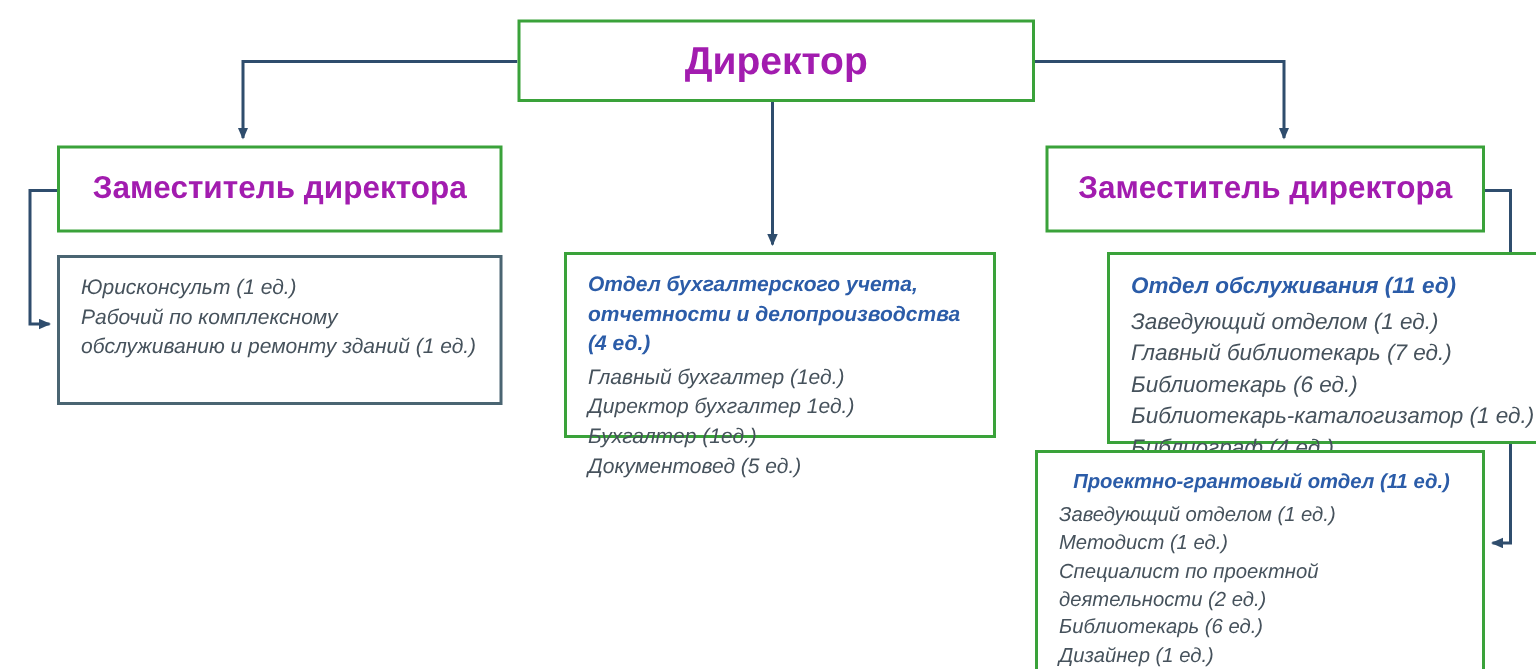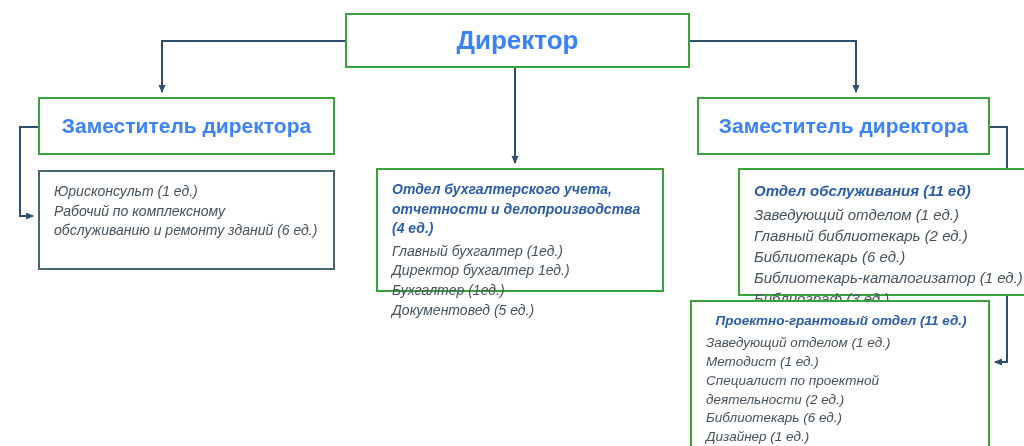--- a/index.html
+++ b/index.html
@@ -16,21 +16,21 @@
   }
   .box{
     position:absolute;
     background:#ffffff;
     border:2px solid #3aa23a;
     box-sizing:border-box;
     z-index:1;
   }
   .title-box{
     display:flex;align-items:center;justify-content:center;
-    font-weight:bold;color:#3b82f6;
+    font-weight:bold;color:#a21caf;
   }
   .director{left:345px;top:13px;width:345px;height:55px;font-size:26px;}
   .deputy-left{left:38px;top:97px;width:297px;height:58px;font-size:21px;}
   .deputy-right{left:697px;top:97px;width:293px;height:58px;font-size:21px;}
 
   .detail{
     font-style:italic;
     font-size:14px;
     color:#46525c;
     padding:10px 12px 8px 14px;
@@ -74,38 +74,38 @@
   <div class="box title-box deputy-left">
     <span>Заместитель директора</span>
   </div>
 
   <div class="box title-box deputy-right">
     <span>Заместитель директора</span>
   </div>
 
   <div class="box detail legal">
     <p class="item">Юрисконсульт (1 ед.)</p>
-    <p class="item">Рабочий по комплексному обслуживанию и ремонту зданий (6 ед.)</p>
+    <p class="item">Рабочий по комплексному обслуживанию и ремонту зданий (1 ед.)</p>
   </div>
 
   <div class="box detail accounting">
     <p class="detail-title">Отдел бухгалтерского учета, отчетности и делопроизводства (4 ед.)</p>
     <p class="item">Главный бухгалтер (1ед.)</p>
     <p class="item">Директор бухгалтер 1ед.)</p>
     <p class="item">Бухгалтер (1ед.)</p>
     <p class="item">Документовед (5 ед.)</p>
   </div>
 
   <div class="box detail service">
     <p class="detail-title">Отдел обслуживания (11 ед)</p>
     <p class="item">Заведующий отделом (1 ед.)</p>
-    <p class="item">Главный библиотекарь (2 ед.)</p>
+    <p class="item">Главный библиотекарь (7 ед.)</p>
     <p class="item">Библиотекарь (6 ед.)</p>
     <p class="item">Библиотекарь-каталогизатор (1 ед.)</p>
-    <p class="item">Библиограф (3 ед.)</p>
+    <p class="item">Библиограф (4 ед.)</p>
   </div>
 
   <div class="box detail project">
     <p class="detail-title">Проектно-грантовый отдел (11 ед.)</p>
     <p class="item">Заведующий отделом (1 ед.)</p>
     <p class="item">Методист (1 ед.)</p>
     <p class="item">Специалист по проектной деятельности (2 ед.)</p>
     <p class="item">Библиотекарь (6 ед.)</p>
     <p class="item">Дизайнер (1 ед.)</p>
   </div>

